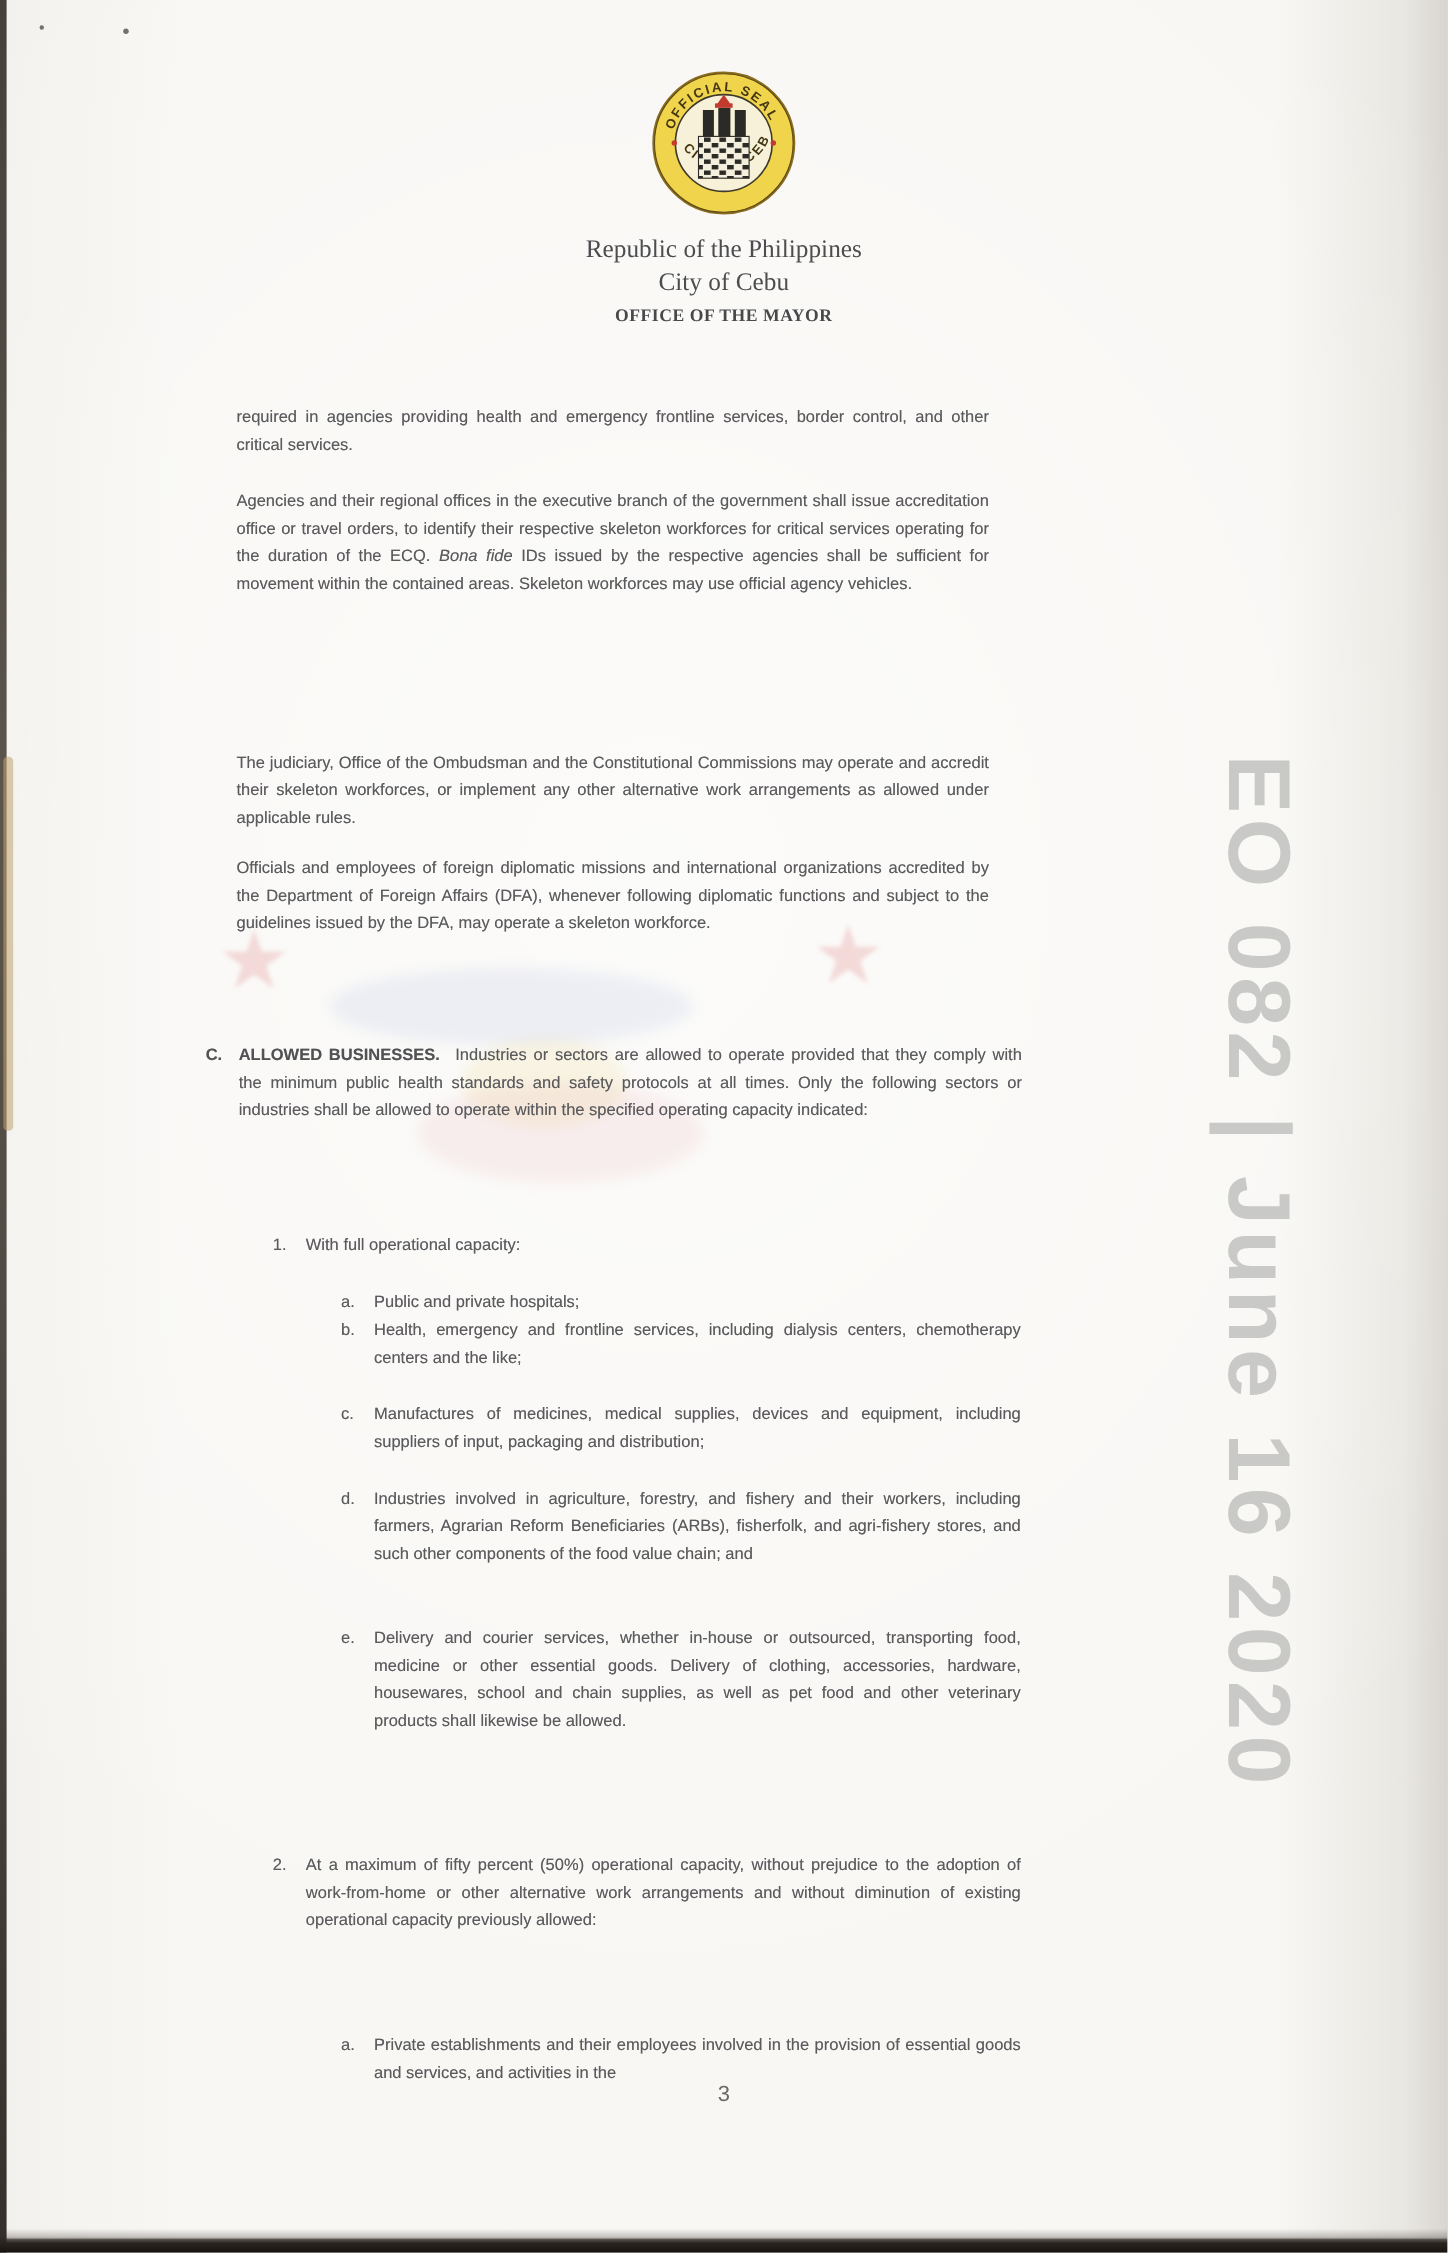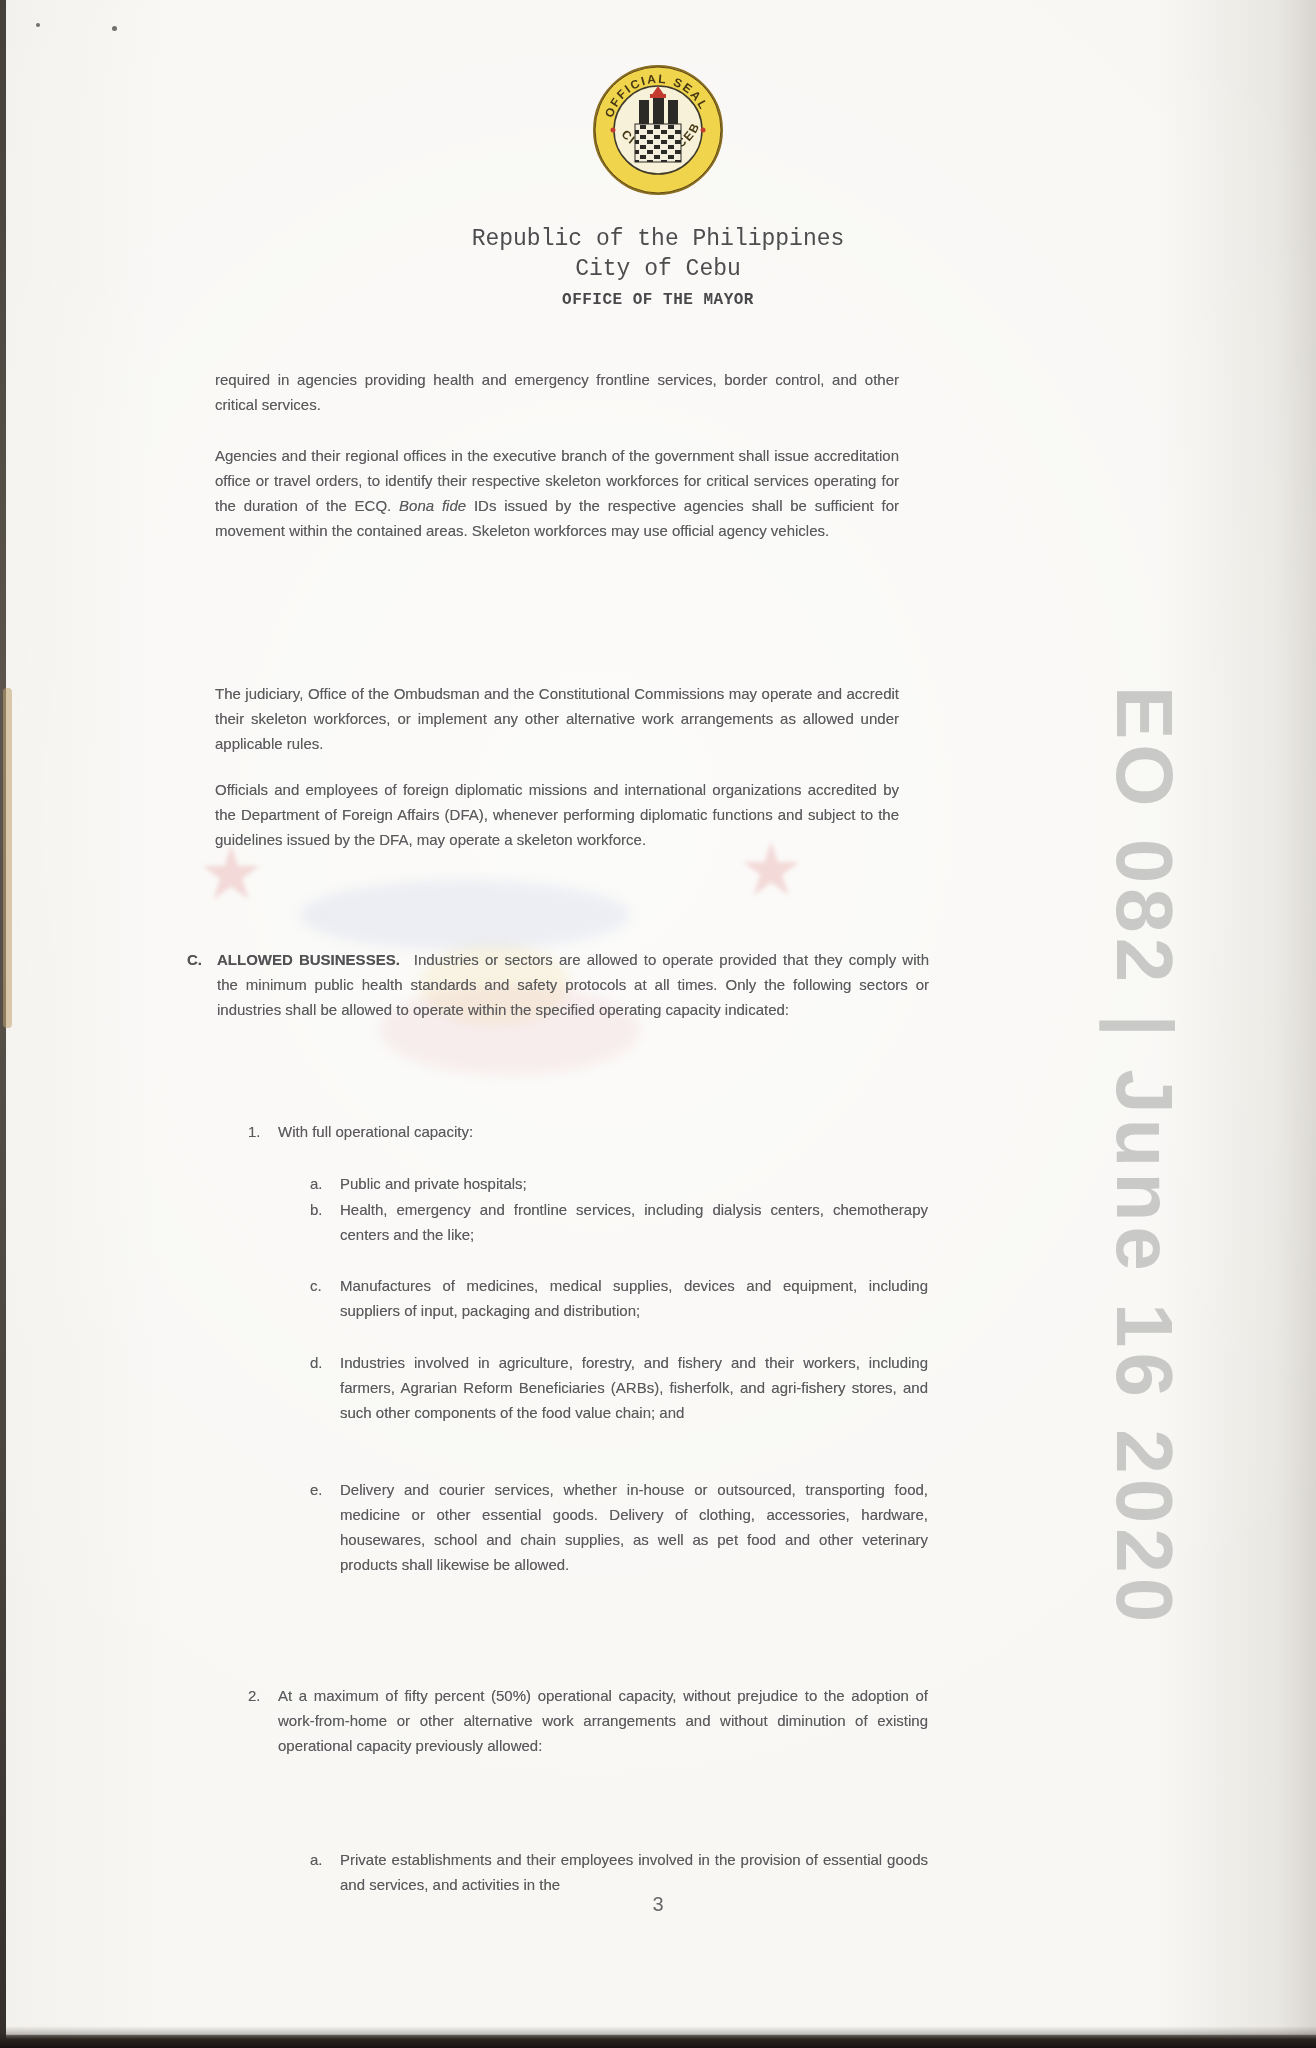--- a/index.html
+++ b/index.html
@@ -45,21 +45,21 @@
     writing-mode:vertical-rl;
     font-family:"Liberation Sans","DejaVu Sans",sans-serif;
     font-weight:bold; font-size:80px; letter-spacing:5px;
     color:#c9c9c8; white-space:nowrap;
   }
 
   
   .seal-wrap { position:absolute; left:0; right:0; top:60px; z-index:2; text-align:center; }
   .header-lines {
     position:absolute; left:0; right:0; top:212px; z-index:2; text-align:center;
-    font-family:Liberation Mono, monospace; color:#4d4d50;margin-top:12px;
+    font-family:Liberation Serif, serif; color:#4d4d50;
   }
   .hl1, .hl2 { font-size:23px; line-height:30px; }
   .hl3 { font-size:16px; line-height:32px; font-weight:bold; letter-spacing:0.5px; color:#48484b; }
 
   
   .bt {
     position:absolute; z-index:2;
     font-size:15px; line-height:25px; color:#5b5b5e;
     text-align:justify; text-shadow:0 0 0.5px rgba(90,90,95,0.55);
   }
@@ -126,21 +126,21 @@
     <div class="hl2">City of Cebu</div>
     <div class="hl3">OFFICE OF THE MAYOR</div>
   </div>
 
   <p class="bt indent-main" style="top:352px;">required in agencies providing health and emergency frontline services, border control, and other critical services.</p>
 
   <p class="bt indent-main" style="top:428px;"><span>Agencies and their regional offices in the executive branch of the government shall issue accreditation office or travel orders, to identify their respective skeleton workforces for critical services operating for the duration of the ECQ. </span><span class="ital">Bona fide</span><span> IDs issued by the respective agencies shall be sufficient for movement within the contained areas. Skeleton workforces may use official agency vehicles.</span></p>
 
   <p class="bt indent-main" style="top:666px;">The judiciary, Office of the Ombudsman and the Constitutional Commissions may operate and accredit their skeleton workforces, or implement any other alternative work arrangements as allowed under applicable rules.</p>
 
-  <p class="bt indent-main" style="top:762px;">Officials and employees of foreign diplomatic missions and international organizations accredited by the Department of Foreign Affairs (DFA), whenever performing diplomatic functions and subject to the guidelines issued by the DFA, may operate a skeleton workforce.</p>
+  <p class="bt indent-main" style="top:762px;">Officials and employees of foreign diplomatic missions and international organizations accredited by the Department of Foreign Affairs (DFA), whenever following diplomatic functions and subject to the guidelines issued by the DFA, may operate a skeleton workforce.</p>
 
   <p class="bt hang" style="left:187px; top:932px; width:712px;"><span class="marker bold">C.</span><span class="bold">ALLOWED BUSINESSES.</span><span class="spacer"></span><span>Industries or sectors are allowed to operate provided that they comply with the minimum public health standards and safety protocols at all times. Only the following sectors or industries shall be allowed to operate within the specified operating capacity indicated:</span></p>
 
   <p class="bt hang" style="left:248px; top:1104px; width:650px;"><span class="marker">1.</span><span>With full operational capacity:</span></p>
 
   <p class="bt hang" style="left:310px; top:1156px; width:588px;"><span class="marker">a.</span><span>Public and private hospitals;</span></p>
 
   <p class="bt hang" style="left:310px; top:1182px; width:588px;"><span class="marker">b.</span><span>Health, emergency and frontline services, including dialysis centers, chemotherapy centers and the like;</span></p>
 
   <p class="bt hang" style="left:310px; top:1258px; width:588px;"><span class="marker">c.</span><span>Manufactures of medicines, medical supplies, devices and equipment, including suppliers of input, packaging and distribution;</span></p>

